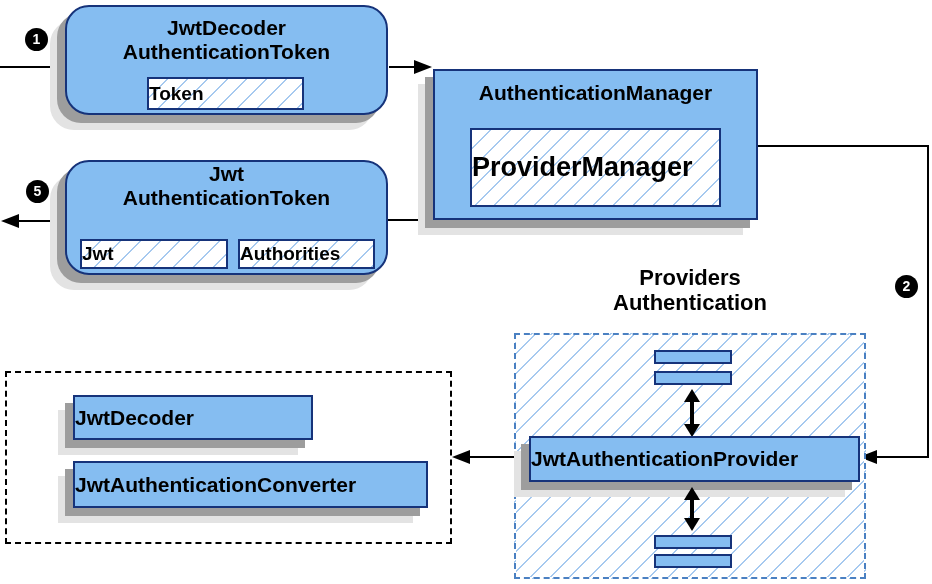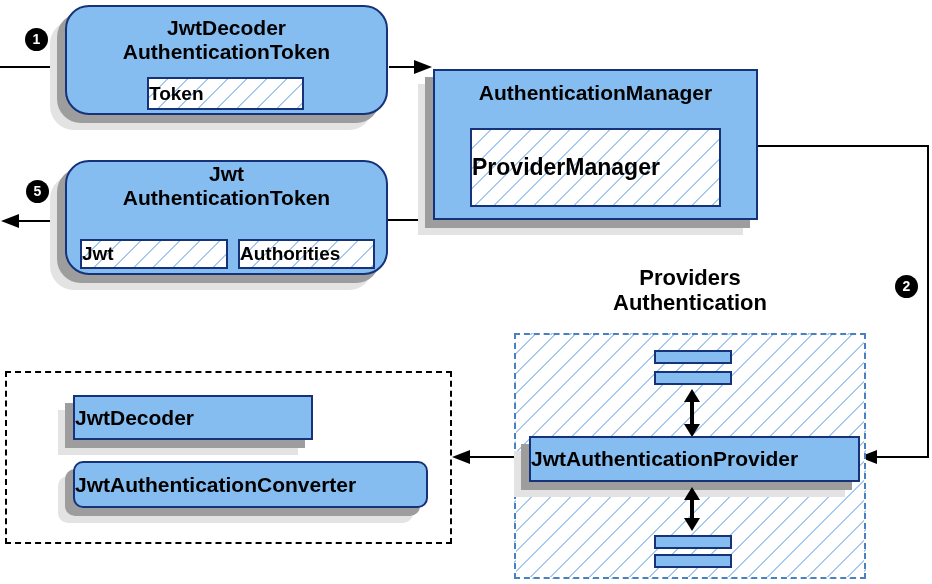--- a/index.html
+++ b/index.html
@@ -153,21 +153,21 @@
       <span style="display:block">JwtDecoder</span>
       <span style="display:block">AuthenticationToken</span>
     </div>
     <div class="chip hatch" style="left:80px; top:70px; width:157px; height:33px;">
       <span>Token</span>
     </div>
   </div>
 
   <div class="node" style="left:433px; top:69px; width:325px; height:151px; padding-top:10px;">
     <div class="node-title">AuthenticationManager</div>
-    <div class="chip hatch center-label" style="left:35px; top:57px; width:251px; height:79px; font-size:23px;">
+    <div class="chip hatch center-label" style="left:35px; top:57px; width:251px; height:79px; font-size:27px;">
       <span>ProviderManager</span>
     </div>
   </div>
 
   <div class="node rounded" style="left:65px; top:160px; width:323px; height:115px; ">
     <div class="node-title">
       <span style="display:block">Jwt</span>
       <span style="display:block">AuthenticationToken</span>
     </div>
     <div class="chip hatch" style="left:13px; top:77px; width:148px; height:30px;">
@@ -204,18 +204,18 @@
     </div>
 
     <div class="pbar" style="left:138px; top:200px;"></div>
     <div class="pbar" style="left:138px; top:219px;"></div>
   </div>
 
   <div class="decoders-container">
     <div class="node center-label" style="left:66px; top:22px; width:240px; height:45px;">
       <span>JwtDecoder</span>
     </div>
-    <div class="node center-label" style="left:66px; top:88px; width:355px; height:47px;border-radius:10px;">
+    <div class="node center-label" style="left:66px; top:88px; width:355px; height:47px;">
       <span>JwtAuthenticationConverter</span>
     </div>
   </div>
 
 </div>
 
 </body></html>

